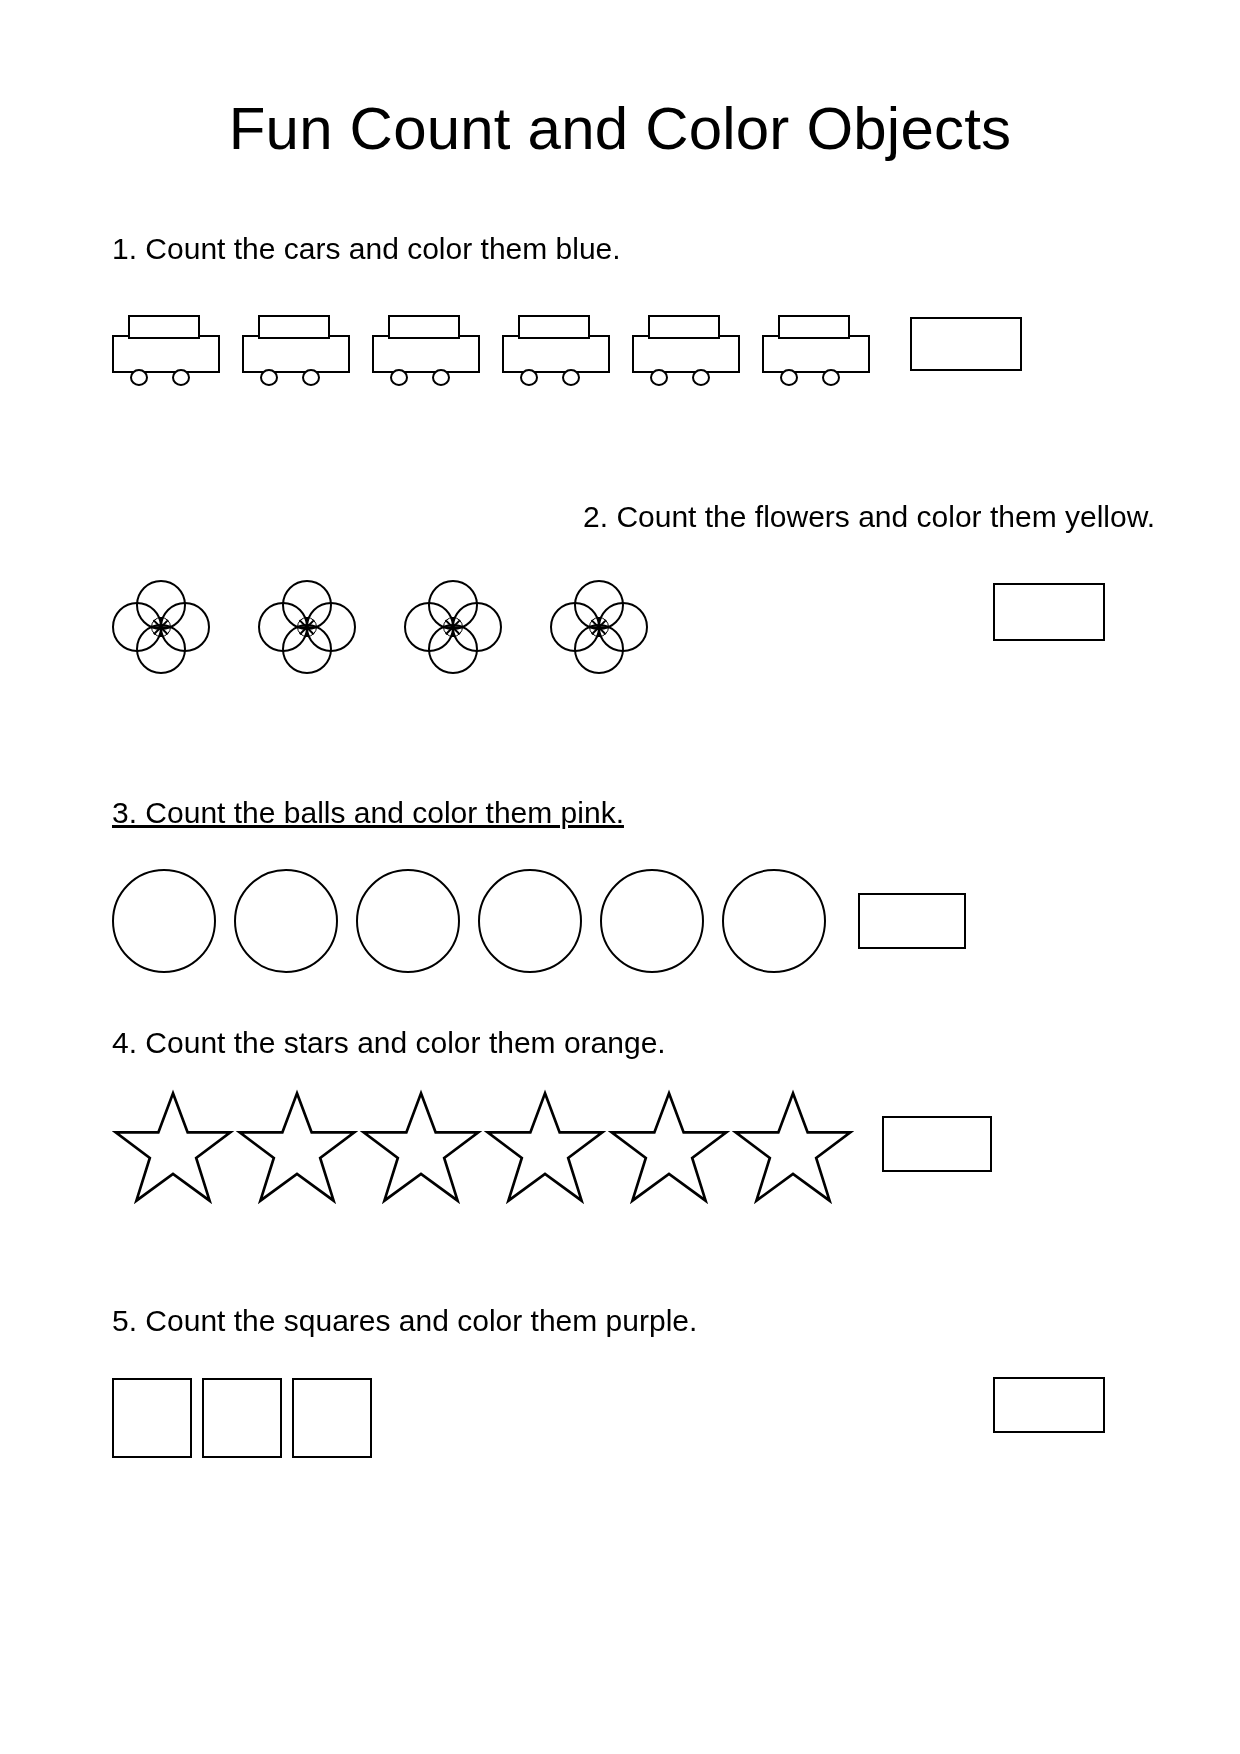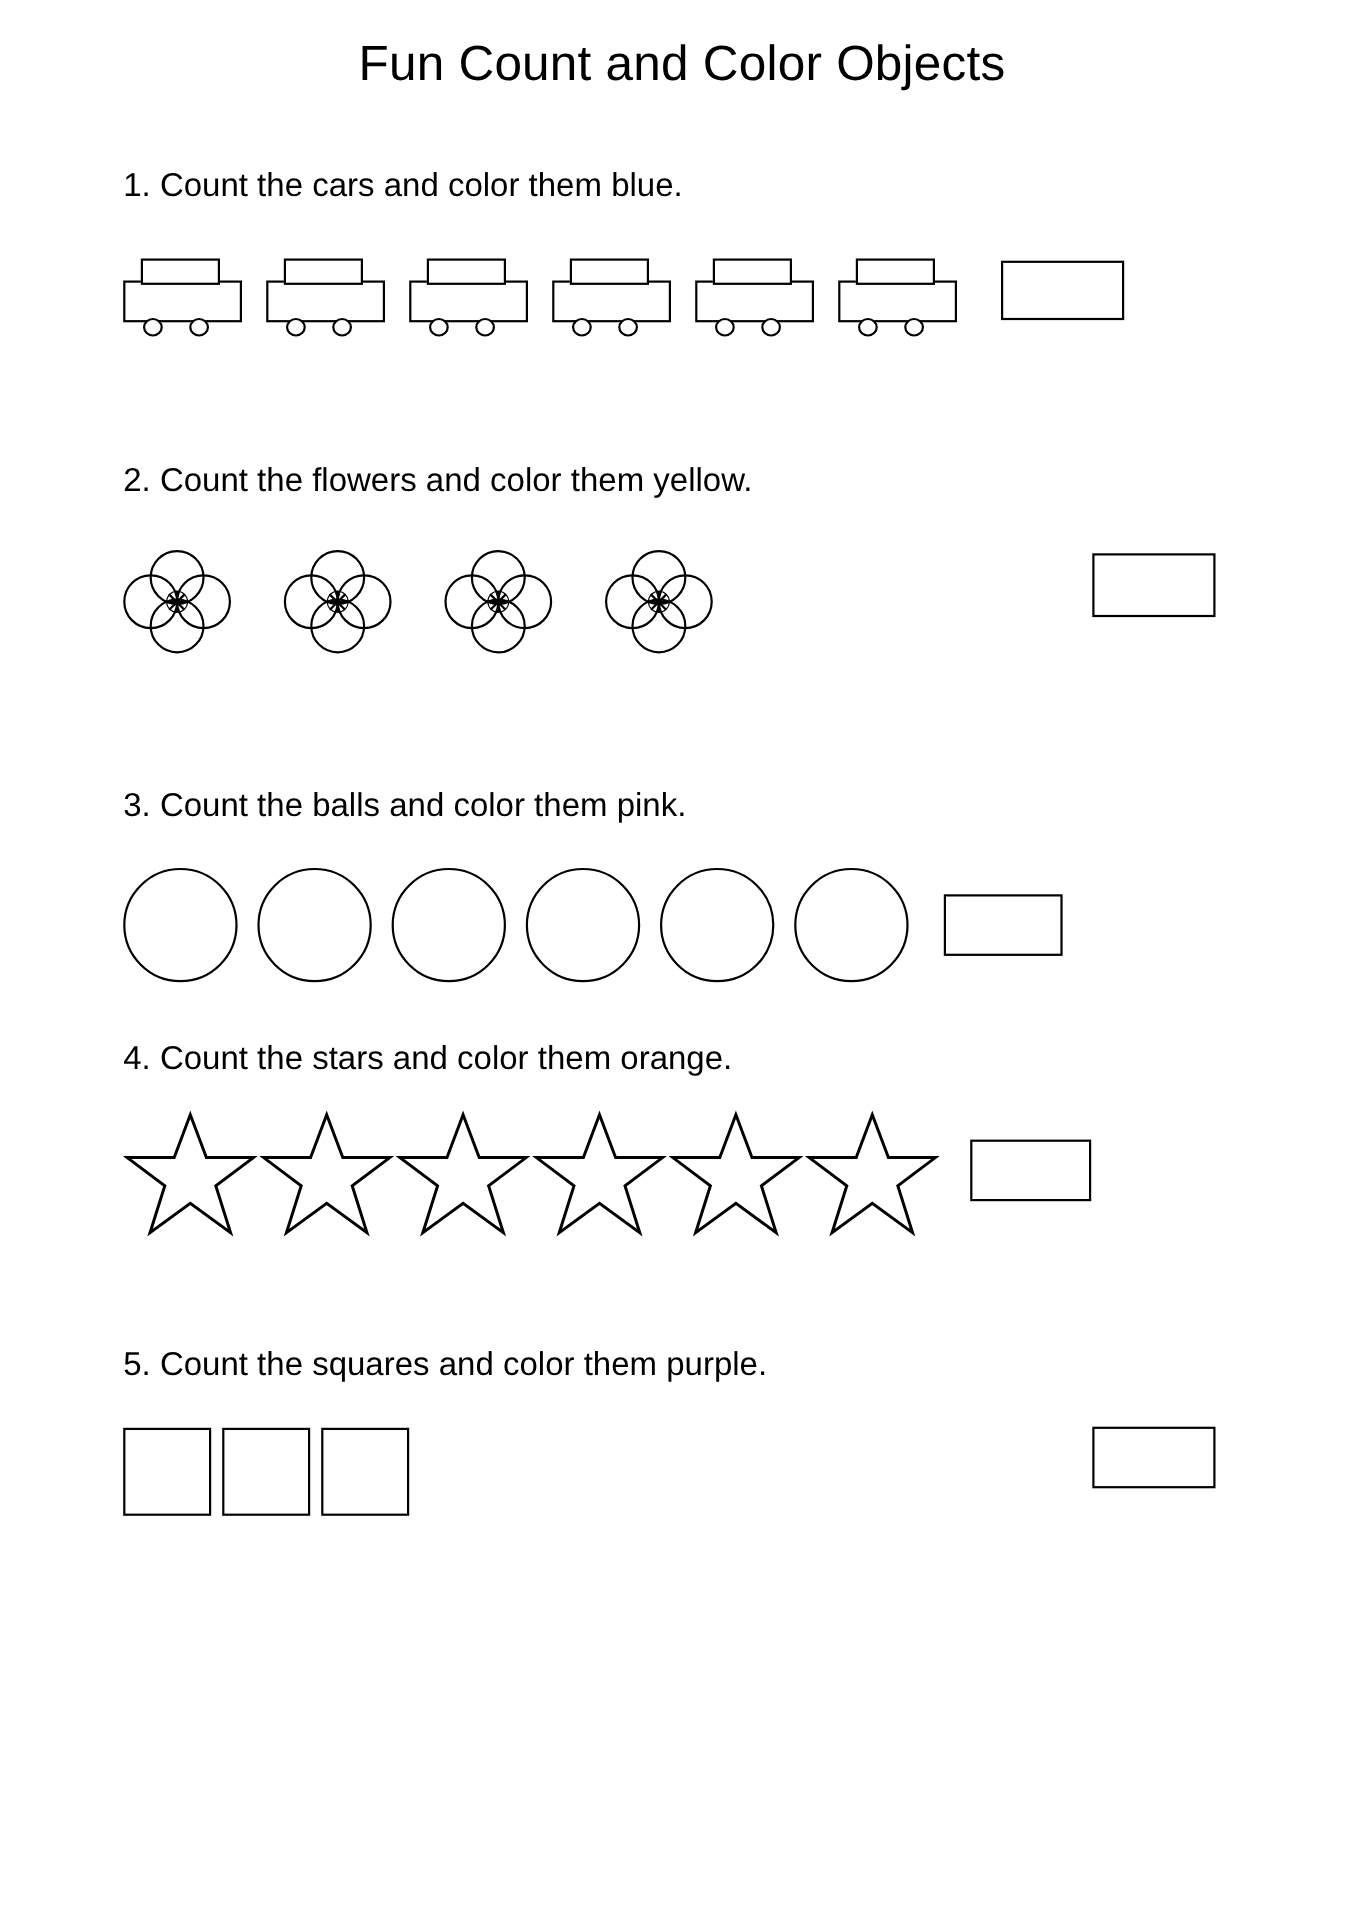--- a/index.html
+++ b/index.html
@@ -17,25 +17,25 @@
   }
   .page {
     width: 1240px;
     height: 1754px;
     position: relative;
     box-sizing: border-box;
     padding: 0;
   }
   .title {
     text-align: center;
-    font-size: 45px;
+    font-size: 60px;
     line-height: 1.35;
     font-weight: 400;
     margin: 0;
-    padding-top: 28px;
+    padding-top: 88px;
     letter-spacing: 0.2px;
   }
   .title-line {
     display: block;
   }
   .section {
     position: relative;
     padding-left: 112px;
     padding-right: 85px;
   }
@@ -96,21 +96,21 @@
   }
   .car .wheel.w1 { left: 18px; }
   .car .wheel.w2 { left: 60px; }
   #sec1 .answer-box {
     width: 112px; height: 54px;
     margin-left: 18px;
     margin-top: -12px;
   }
 
   
-  #sec2 { margin-top: 104px; }
+  #sec2 { margin-top: 104px; text-align: right; }
   #sec2 .row { margin-top: 38px; height: 110px; }
   .flower {
     position: relative;
     width: 98px; height: 96px;
     margin-right: 48px;
   }
   .flower .petal {
     position: absolute;
     width: 50px; height: 50px;
     border: 2px solid #000;
@@ -137,21 +137,21 @@
     background: #000;
     transform-origin: 50% 50%;
   }
   #sec2 .answer-box {
     position: absolute;
     right: 50px; top: 10px;
     width: 112px; height: 58px;
   }
 
   
-  #sec3 { margin-top: 112px; }
+  #sec3 { margin-top: 112px; text-decoration: underline; }
   #sec3 .row { margin-top: 34px; height: 112px; }
   .ball {
     width: 104px; height: 104px;
     border: 2px solid #000;
     border-radius: 50%;
     box-sizing: border-box;
     margin-right: 18px;
     background: #fff;
   }
   #sec3 .answer-box {

